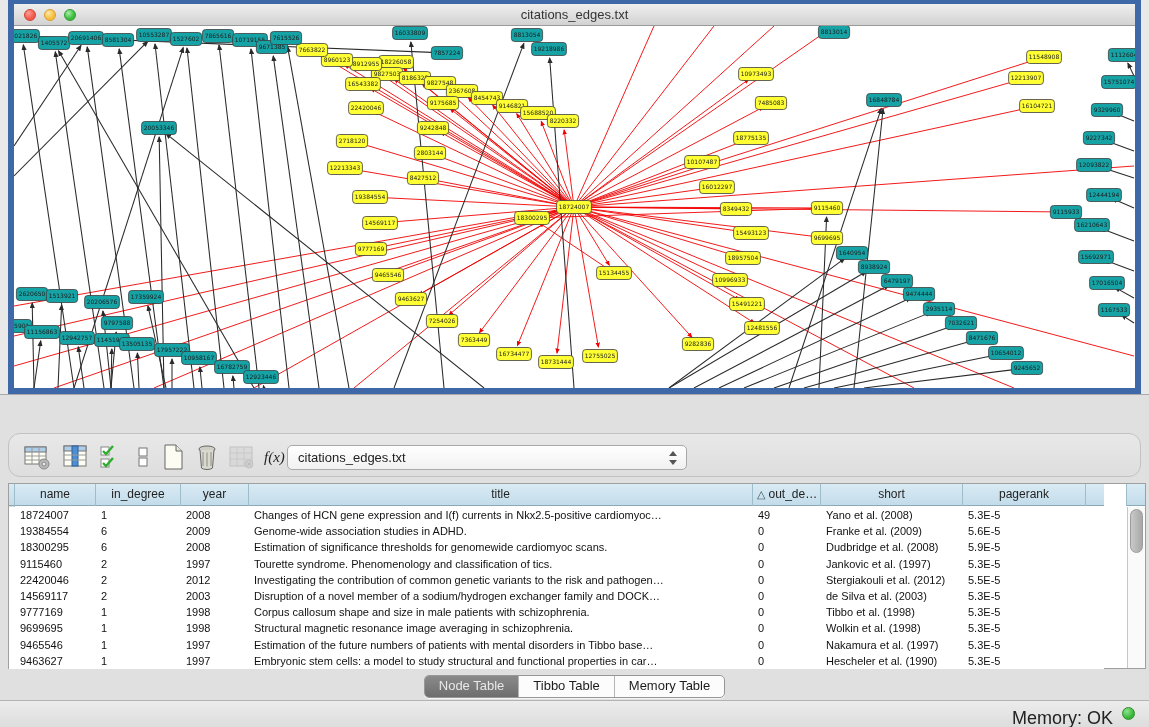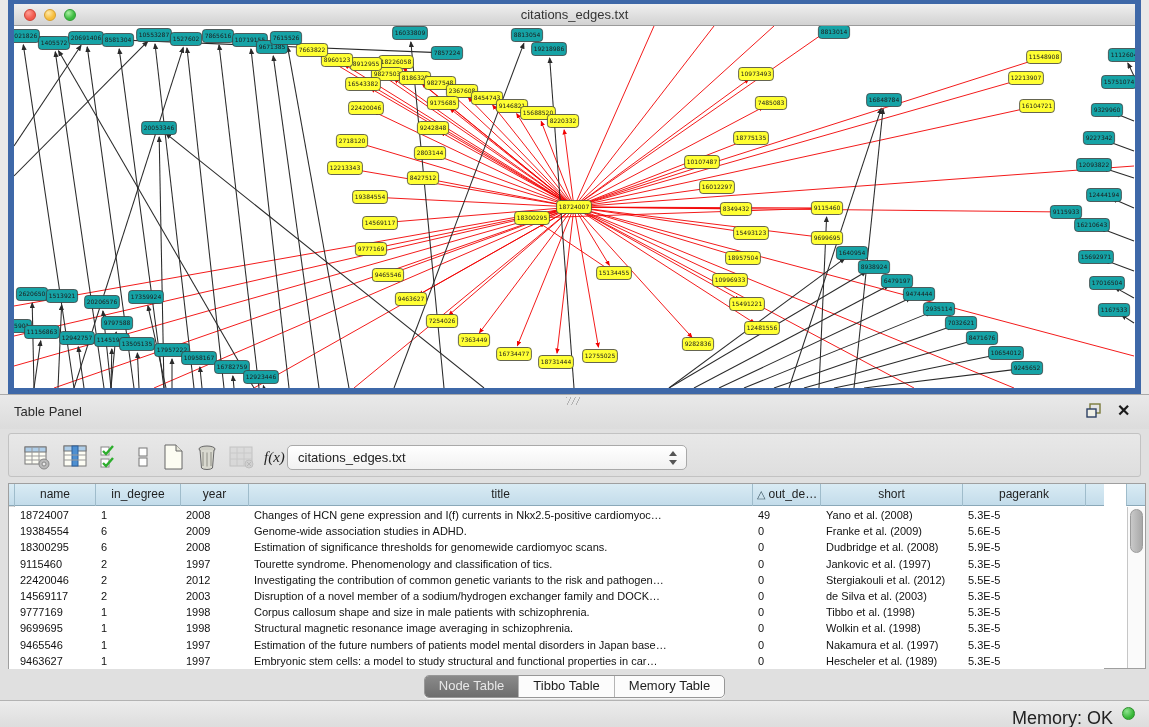--- a/index.html
+++ b/index.html
@@ -30,21 +30,21 @@
     background:linear-gradient(#e9e9e9,#dcdcdc); }
   .panel-title { position:absolute; left:14px; top:9px; font-size:13px; color:#2b2b2b; }
   .panel-grip { position:absolute; left:566px; top:2px; width:14px; height:8px; opacity:.55;
     background:repeating-linear-gradient(115deg,#888 0 1px,transparent 1px 4px); }
   .ph-icons { position:absolute; right:14px; top:7px; display:flex; gap:14px; align-items:center; }
   .ph-icons .icn { width:18px; height:18px; cursor:default; }
   .close-x { font-size:16px; font-weight:bold; color:#1a1a1a; line-height:18px; }
 
   .toolbar { position:absolute; left:0; top:34px; width:100%; height:52px; }
   .tb-inner { position:absolute; left:8px; right:8px; top:4px; bottom:4px;
-    background:linear-gradient(#e8e8e8,#dedede); border:1px solid #c2c2c2; border-radius:3px; }
+    background:linear-gradient(#e8e8e8,#dedede); border:1px solid #c2c2c2; border-radius:12px; }
   .tb-icon { position:absolute; top:9px; width:28px; height:28px; }
   .dropdown { position:absolute; left:278px; top:11px; width:400px; height:25px;
     background:linear-gradient(#ffffff,#f1f1f1); border:1px solid #a9a9a9; border-radius:5px;
     font-size:13px; color:#222; line-height:23px; padding-left:10px; }
   .dd-arrows { position:absolute; right:8px; top:4px; width:9px; height:16px; }
   .dd-arrows:before { content:""; position:absolute; left:0; top:1px;
     border-left:4.5px solid transparent; border-right:4.5px solid transparent; border-bottom:5px solid #555; }
   .dd-arrows:after { content:""; position:absolute; left:0; bottom:1px;
     border-left:4.5px solid transparent; border-right:4.5px solid transparent; border-top:5px solid #555; }
 
@@ -632,31 +632,20 @@
             <g>
               <rect x="1084.4" y="277.5" width="31.2" height="13" rx="3.2" fill="#16a3a6" stroke="#3e3e3e" stroke-width="0.8"></rect>
               <text x="1100" y="286.2" text-anchor="middle" font-size="6" fill="#1c1c1c" font-family="DejaVu Sans, sans-serif">1167533</text>
             </g>
           </svg>
       </div>
     </div>
   </div>
 
   <div class="table-panel">
-    <div class="panel-header">
-      <span class="panel-title">Table Panel</span>
-      <span class="panel-grip"></span>
-      <span class="ph-icons">
-        <svg class="icn" viewBox="0 0 18 18">
-          <rect x="5" y="2" width="10" height="9" fill="none" stroke="#7a7a3a" stroke-width="1.4"></rect>
-          <rect x="2" y="7" width="9" height="8" fill="#efefe6" stroke="#2c3f63" stroke-width="1.4"></rect>
-        </svg>
-        <span class="icn close-x">✕</span>
-      </span>
-    </div>
 
     <div class="toolbar">
       <div class="tb-inner">
         <svg class="tb-icon" style="left:14px" viewBox="0 0 28 28">
           <rect x="2" y="4" width="21" height="17" fill="#fdfdf4" stroke="#777"></rect>
           <rect x="2" y="4" width="21" height="5" fill="#aecde8" stroke="#777"></rect>
           <path d="M2 13 h21 M2 17 h21 M9 4 v17 M16 4 v17" stroke="#999" fill="none"></path>
           <circle cx="21" cy="21" r="5" fill="#b9b9b9" stroke="#888"></circle>
           <circle cx="21" cy="21" r="2" fill="#e9e9e9" stroke="#888"></circle>
         </svg>
@@ -793,33 +782,33 @@
             <div class="td" style="width: 504px;">Structural magnetic resonance image averaging in schizophrenia.</div>
             <div class="td" style="width: 68px;">0</div>
             <div class="td" style="width: 142px;">Wolkin et al. (1998)</div>
             <div class="td" style="width: 123px;">5.3E-5</div>
           </div>
           <div class="tr">
             <div class="td" style="width: 6px; padding: 0px;"></div>
             <div class="td" style="width: 81px;">9465546</div>
             <div class="td" style="width: 85px;">1</div>
             <div class="td" style="width: 68px;">1997</div>
-            <div class="td" style="width: 504px;">Estimation of the future numbers of patients model mental disorders in Japan base…</div>
+            <div class="td" style="width: 504px;">Estimation of the future numbers of patients with mental disorders in Tibbo base…</div>
             <div class="td" style="width: 68px;">0</div>
             <div class="td" style="width: 142px;">Nakamura et al. (1997)</div>
             <div class="td" style="width: 123px;">5.3E-5</div>
           </div>
           <div class="tr">
             <div class="td" style="width: 6px; padding: 0px;"></div>
             <div class="td" style="width: 81px;">9463627</div>
             <div class="td" style="width: 85px;">1</div>
             <div class="td" style="width: 68px;">1997</div>
             <div class="td" style="width: 504px;">Embryonic stem cells: a model to study structural and functional properties in car…</div>
             <div class="td" style="width: 68px;">0</div>
-            <div class="td" style="width: 142px;">Hescheler et al. (1989)</div>
+            <div class="td" style="width: 142px;">Hescheler et al. (1990)</div>
             <div class="td" style="width: 123px;">5.3E-5</div>
           </div>
         </div>
       <div class="vscroll">
         <div class="vthumb"></div>
       </div>
     </div>
 
     <div class="tabs">
       <span class="seg">

